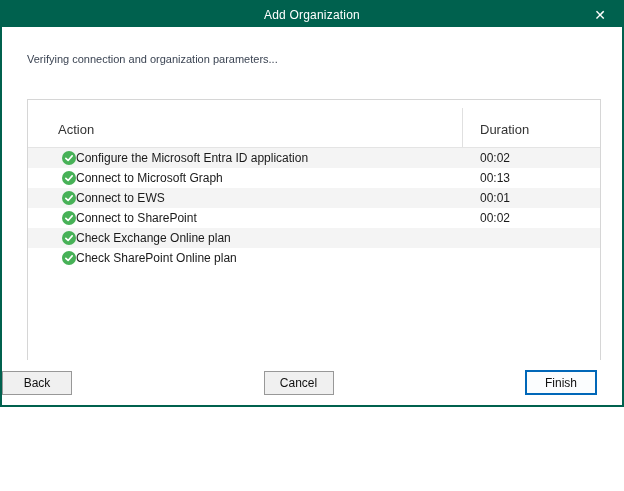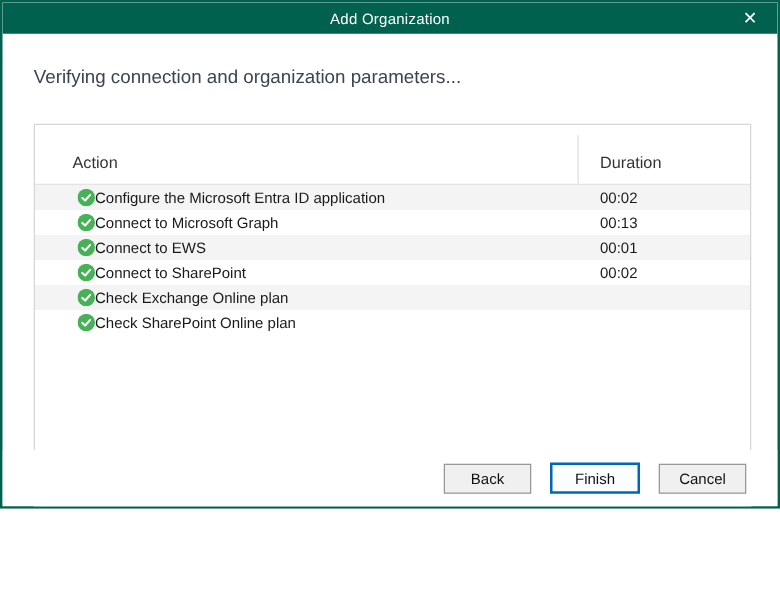--- a/index.html
+++ b/index.html
@@ -14,21 +14,21 @@
     font-size:12px;position:relative;
   }
   .title-text{letter-spacing:.2px;}
   .close-btn{
     position:absolute;right:8px;top:0;height:25px;width:28px;
     display:flex;align-items:center;justify-content:center;
     color:#ffffff;font-size:14px;font-weight:bold;cursor:default;
   }
   .heading{
     position:absolute;left:25px;top:51px;
-    font-size:15px;color:#3b4453;
+    font-size:11px;color:#3b4453;
   }
   .listbox{
     position:absolute;left:25px;top:97px;width:574px;height:307px;
     box-sizing:border-box;border:1px solid #d6d6d6;background:#fff;
   }
   .list-header{
     position:relative;height:48px;box-sizing:border-box;
     border-bottom:1px solid #e4e4e4;
     font-size:13px;color:#333333;
   }
@@ -44,21 +44,21 @@
   }
   .row:nth-child(odd){background:#f4f4f4;}
   .check-icon{width:14px;height:14px;margin-left:34px;flex:0 0 auto;display:block;}
   .row-label{white-space:nowrap;}
   .row-duration{position:absolute;left:452px;}
   .footer-sep{
     position:absolute;left:0;right:0;top:441px;height:1px;background:#d9d9d9;
   }
   .footer{
     position:absolute;left:0;right:0;bottom:0;height:45px;
-    display:flex;align-items:center;justify-content:flex-end;
+    display:flex;align-items:center;justify-content:space-between;
     gap:15px;padding-right:25px;box-sizing:border-box;background:#ffffff;
   }
   .btn{
     width:70px;height:24px;box-sizing:border-box;
     background:#f0f0f0;border:1px solid #989898;
     font-family:"Liberation Sans","DejaVu Sans",sans-serif;
     font-size:12px;color:#111;display:flex;align-items:center;justify-content:center;
     cursor:default;
   }
   .btn.default{
@@ -138,17 +138,17 @@
     <span class="row-label">Check SharePoint Online plan</span>
     <span class="row-duration"></span>
   </div>
 </div>
   </div>
 
   <div class="footer-sep"></div>
 
   <div class="footer">
     <button class="btn">Back</button>
+    <button class="btn">Cancel</button>
     <button class="btn default">Finish</button>
-    <button class="btn">Cancel</button>
   </div>
 
 </div>
 
 </body></html>

